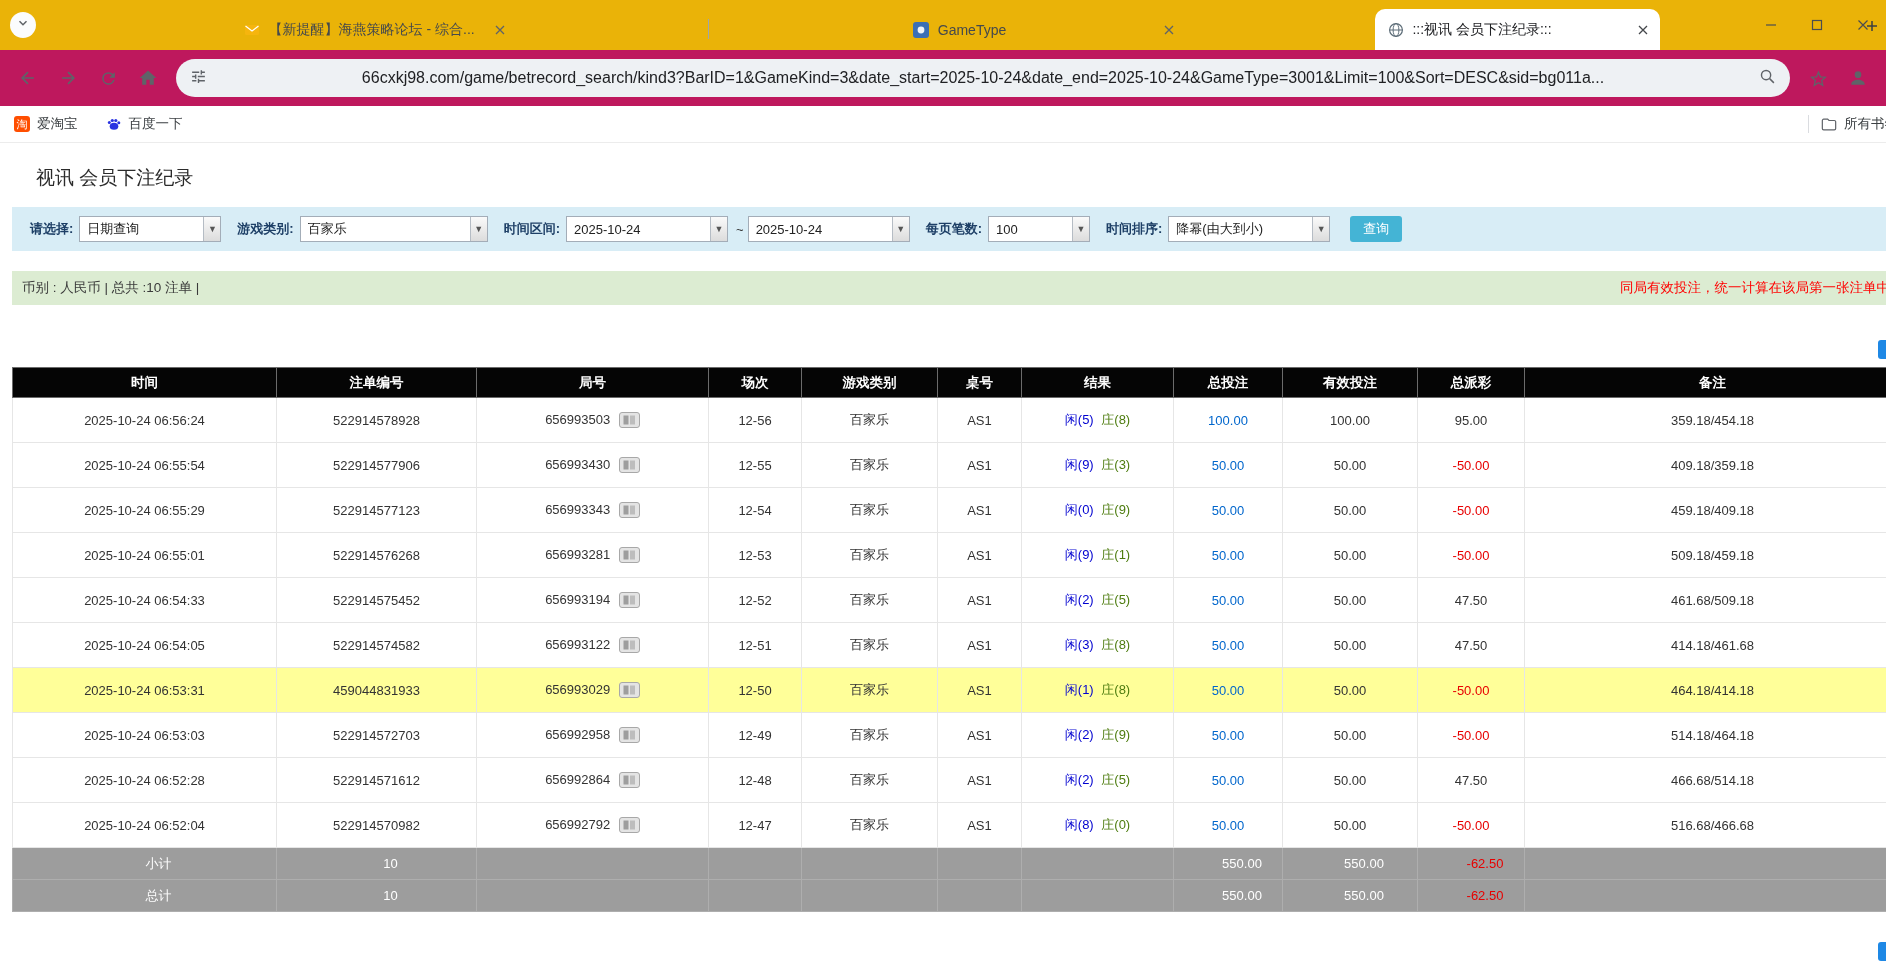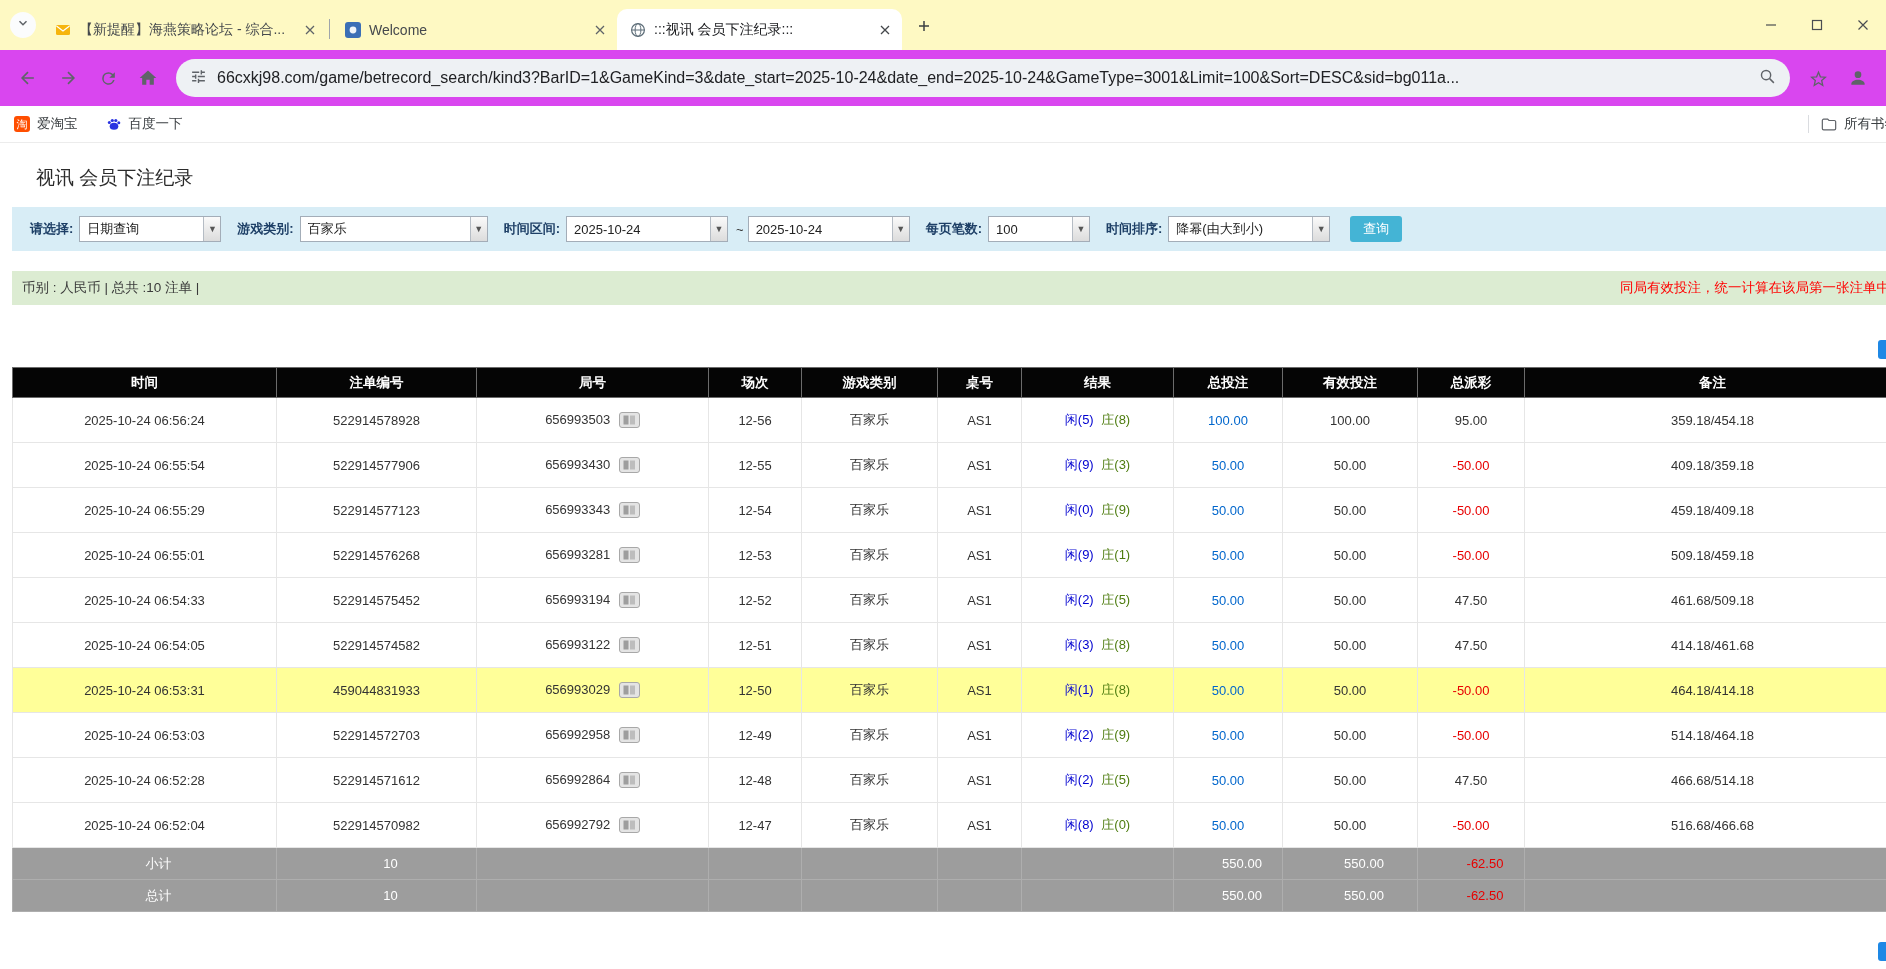--- a/index.html
+++ b/index.html
@@ -1,33 +1,33 @@
 <!DOCTYPE html>
 <html><head>
 <meta charset="utf-8">
 <style>
   * { margin:0; padding:0; box-sizing:border-box; }
   html,body { width:1886px; height:969px; overflow:hidden; background:#fff;
     font-family:"Liberation Sans","DejaVu Sans",sans-serif; }
   body { position:relative; }
 
   
-  .tabstrip { height:50px; background:#fef9c3; display:flex; align-items:flex-end; padding-left:6px; position:relative; }
+  .tabstrip { height:50px; background:#eab308; display:flex; align-items:flex-end; padding-left:6px; position:relative;justify-content:space-between; }
   .tab-search-btn { width:26px; height:26px; border-radius:50%; background:#fbfcfd; display:flex; align-items:center; justify-content:center; margin:0 6px 12px 4px; }
   .tab { width:285px; height:41px; display:flex; align-items:center; padding:0 8px 0 12px; border-radius:10px 10px 0 0; color:#45494d; font-size:14px; }
   .tab.active { background:#fff; color:#202124; }
   .tab .favicon { width:17px; height:17px; flex:0 0 auto; display:flex; align-items:center; justify-content:center; }
   .tab .ttl { flex:1; white-space:nowrap; overflow:hidden; margin:0 8px; }
   .tab-close { width:18px; height:18px; border-radius:50%; display:flex; align-items:center; justify-content:center; flex:0 0 auto; }
   .tab-sep { width:1px; height:20px; background:#9fa5ab; margin:0 2px 11px 2px; }
   .newtab { width:28px; height:28px; border-radius:50%; display:flex; align-items:center; justify-content:center; margin:0 0 8px 8px; }
   .win-controls { position:absolute; right:0; top:0; height:50px; display:flex; }
   .win-btn { width:46px; height:50px; display:flex; align-items:center; justify-content:center; }
 
-  .navbar { height:56px; background:#d946ef; display:flex; align-items:center; padding:0 8px; }
+  .navbar { height:56px; background:#be185d; display:flex; align-items:center; padding:0 8px;text-align:center; }
   .nav-btn { width:40px; height:40px; border-radius:50%; display:flex; align-items:center; justify-content:center; flex:0 0 auto; }
   .urlbar { flex:1; height:38px; background:#eef1f4; border-radius:19px; display:flex; align-items:center; padding:0 14px; margin:0 8px; min-width:0; }
   .url-text { flex:1; font-size:16px; color:#202124; white-space:nowrap; overflow:hidden; margin:0 10px; }
 
   .bookmarks { height:37px; background:#fff; display:flex; align-items:center; padding:0 14px; font-size:13.5px; color:#3c4043; border-bottom:1px solid #ececec; }
   .bm { display:flex; align-items:center; gap:7px; margin-right:28px; white-space:nowrap; }
   .bm-ic16 { width:16px; height:16px; display:flex; align-items:center; justify-content:center; }
   .tb-ic { width:16px; height:16px; background:#ff4e00; color:#fff; font-size:11px; border-radius:3px; display:flex; align-items:center; justify-content:center; }
   .bm-right { margin-left:auto; margin-right:-26px; display:flex; align-items:center; gap:7px; padding-left:12px; border-left:1px solid #dadce0; white-space:nowrap; }
 
@@ -90,21 +90,21 @@
   </div>
   <div class="tab-sep"></div>
 
   <div class="tab">
     <span class="favicon">
       <svg width="16" height="16" viewBox="0 0 16 16">
           <rect width="16" height="16" rx="3" fill="#3b6fb6"></rect>
           <circle cx="8" cy="8" r="3.4" fill="#ffffff" opacity="0.92"></circle>
         </svg>
     </span>
-    <span class="ttl">Welcome</span>
+    <span class="ttl">GameType</span>
     <span class="tab-close">
       <svg width="10" height="10" viewBox="0 0 10 10">
           <path d="M1 1l8 8M9 1L1 9" stroke="#5f6368" stroke-width="1.3"></path>
         </svg>
     </span>
   </div>
 
   <div class="tab active">
     <span class="favicon">
       <svg width="16" height="16" viewBox="0 0 16 16">

